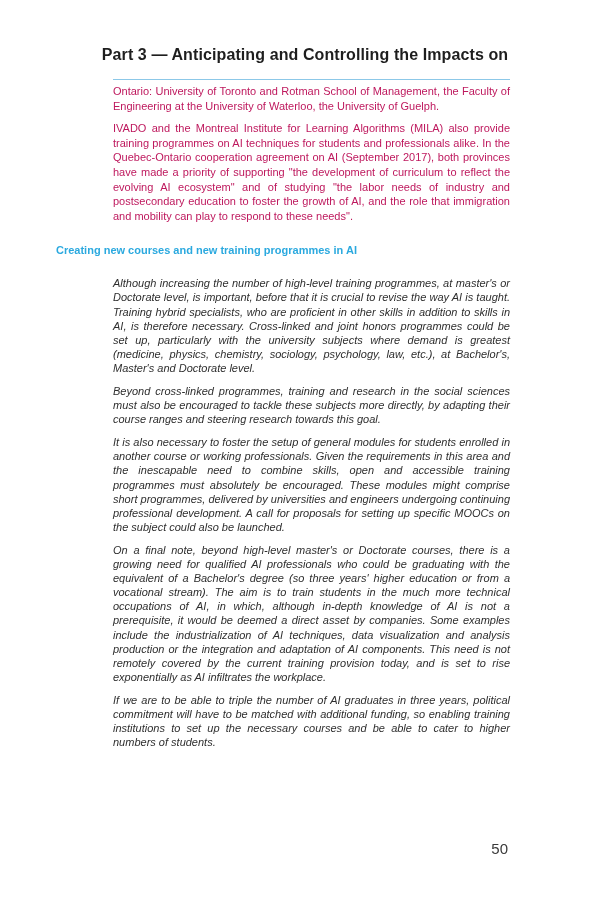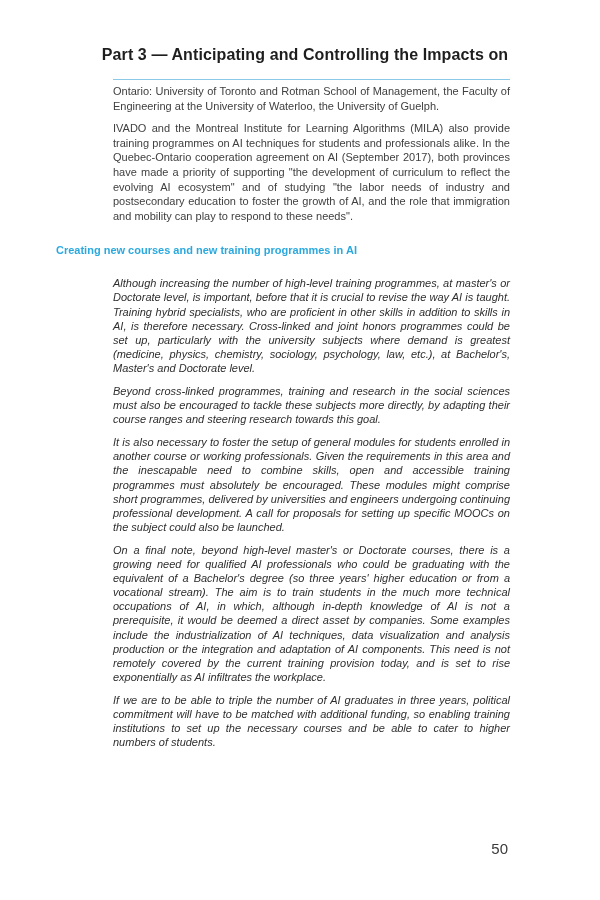--- a/index.html
+++ b/index.html
@@ -22,21 +22,21 @@
     font-size: 16px;
     line-height: 22px;
     font-weight: bold;
     color: #1e1e1e;
     letter-spacing: 0.1px;
   }
   .callout {
     margin: 13px 90px 0 113px;
     border-top: 1.5px solid #8cc8e8;
     padding-top: 4px;
-    color: #404040;
+    color: #be185d;
   }
   .callout p {
     margin: 0 0 8px 0;
     font-size: 11px;
     line-height: 14.6px;
     text-align: justify;
   }
   .section-heading {
     margin: 21px 90px 0 56px;
     color: #2ba9df;

